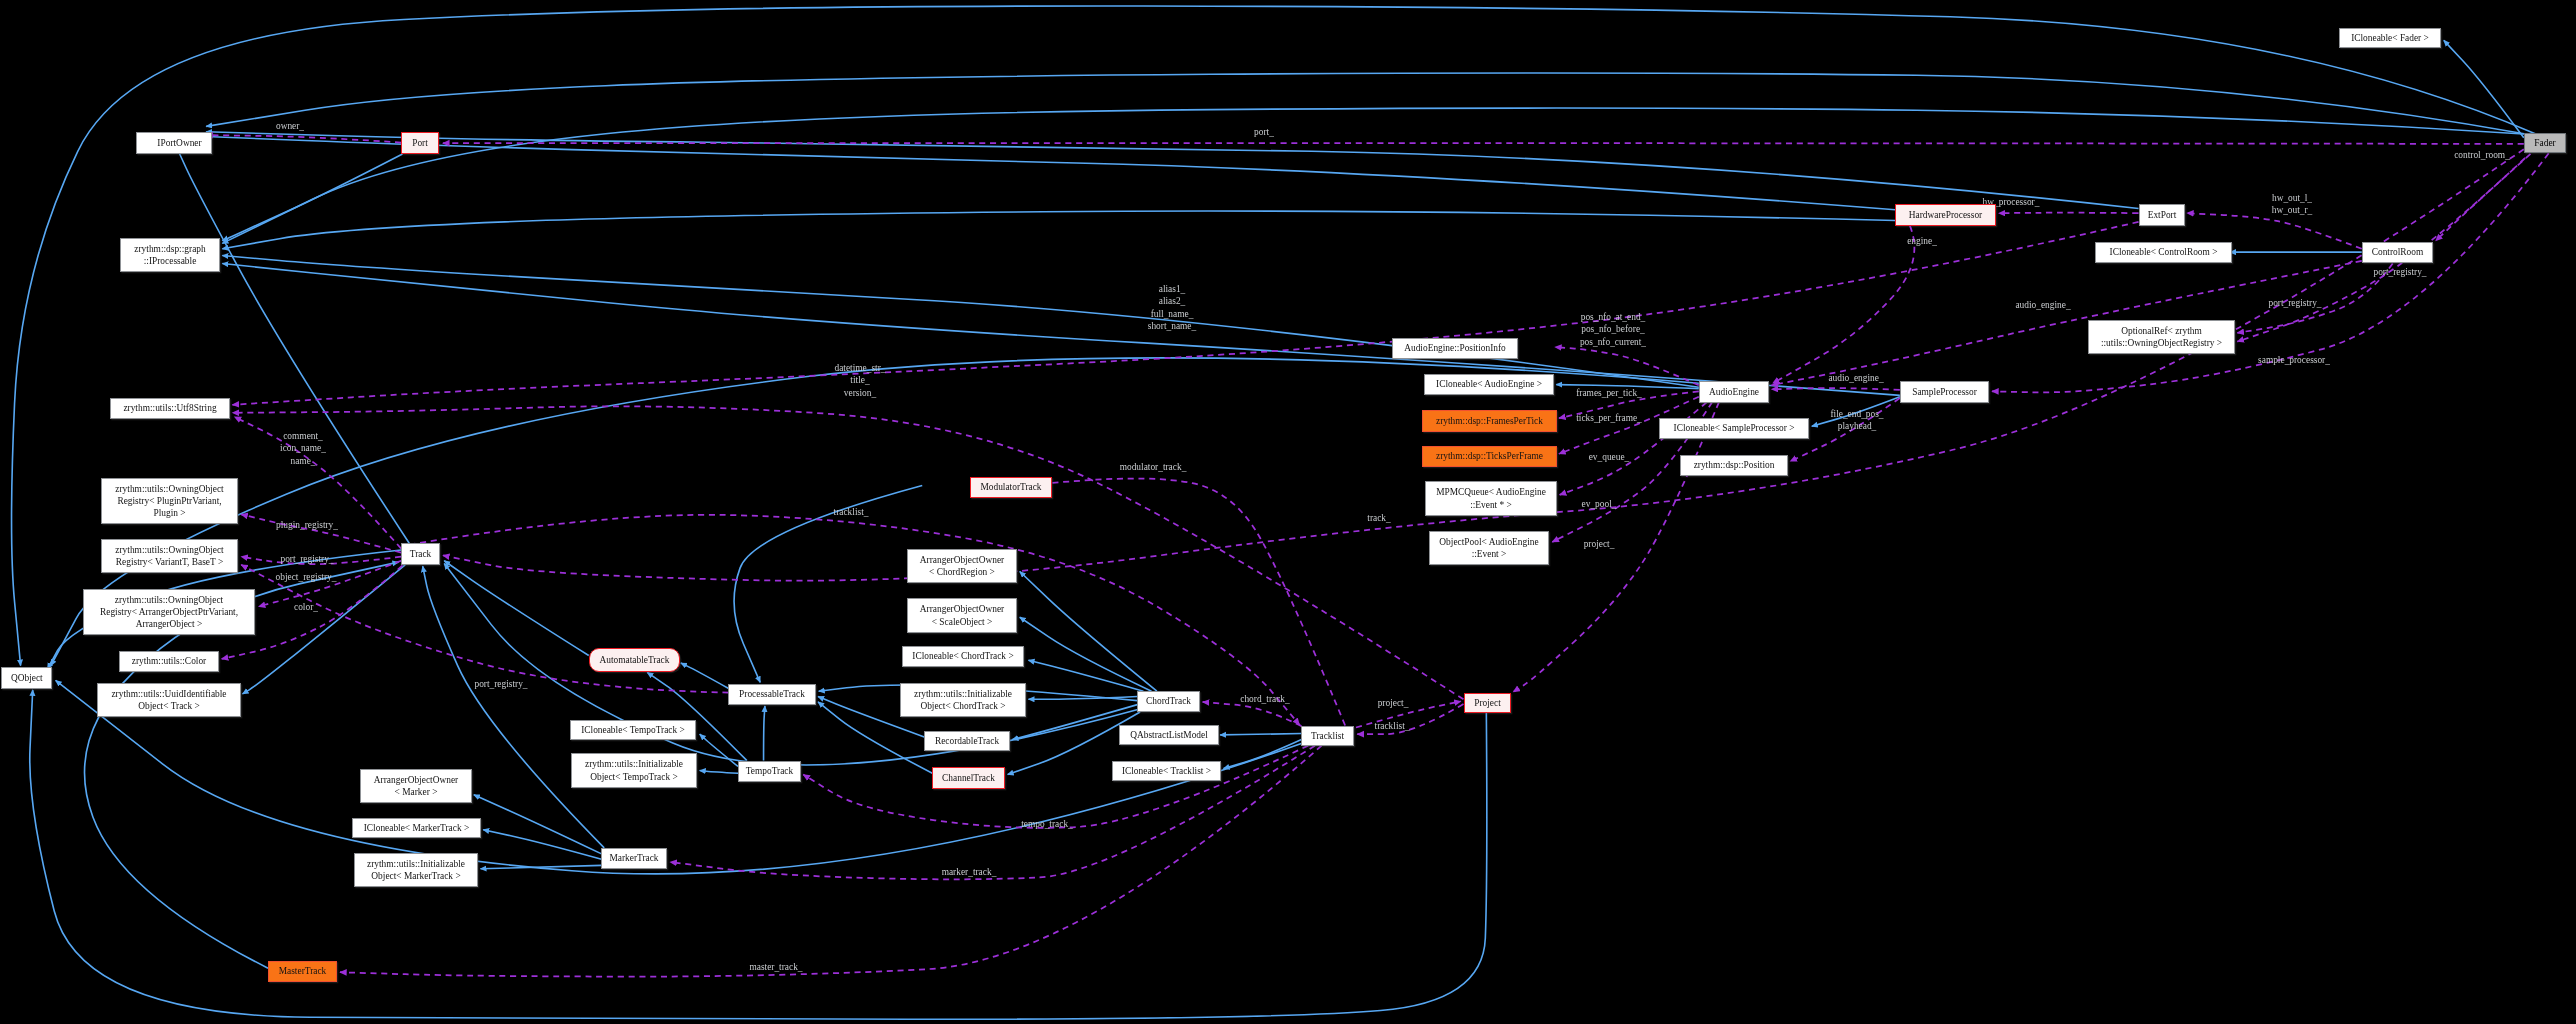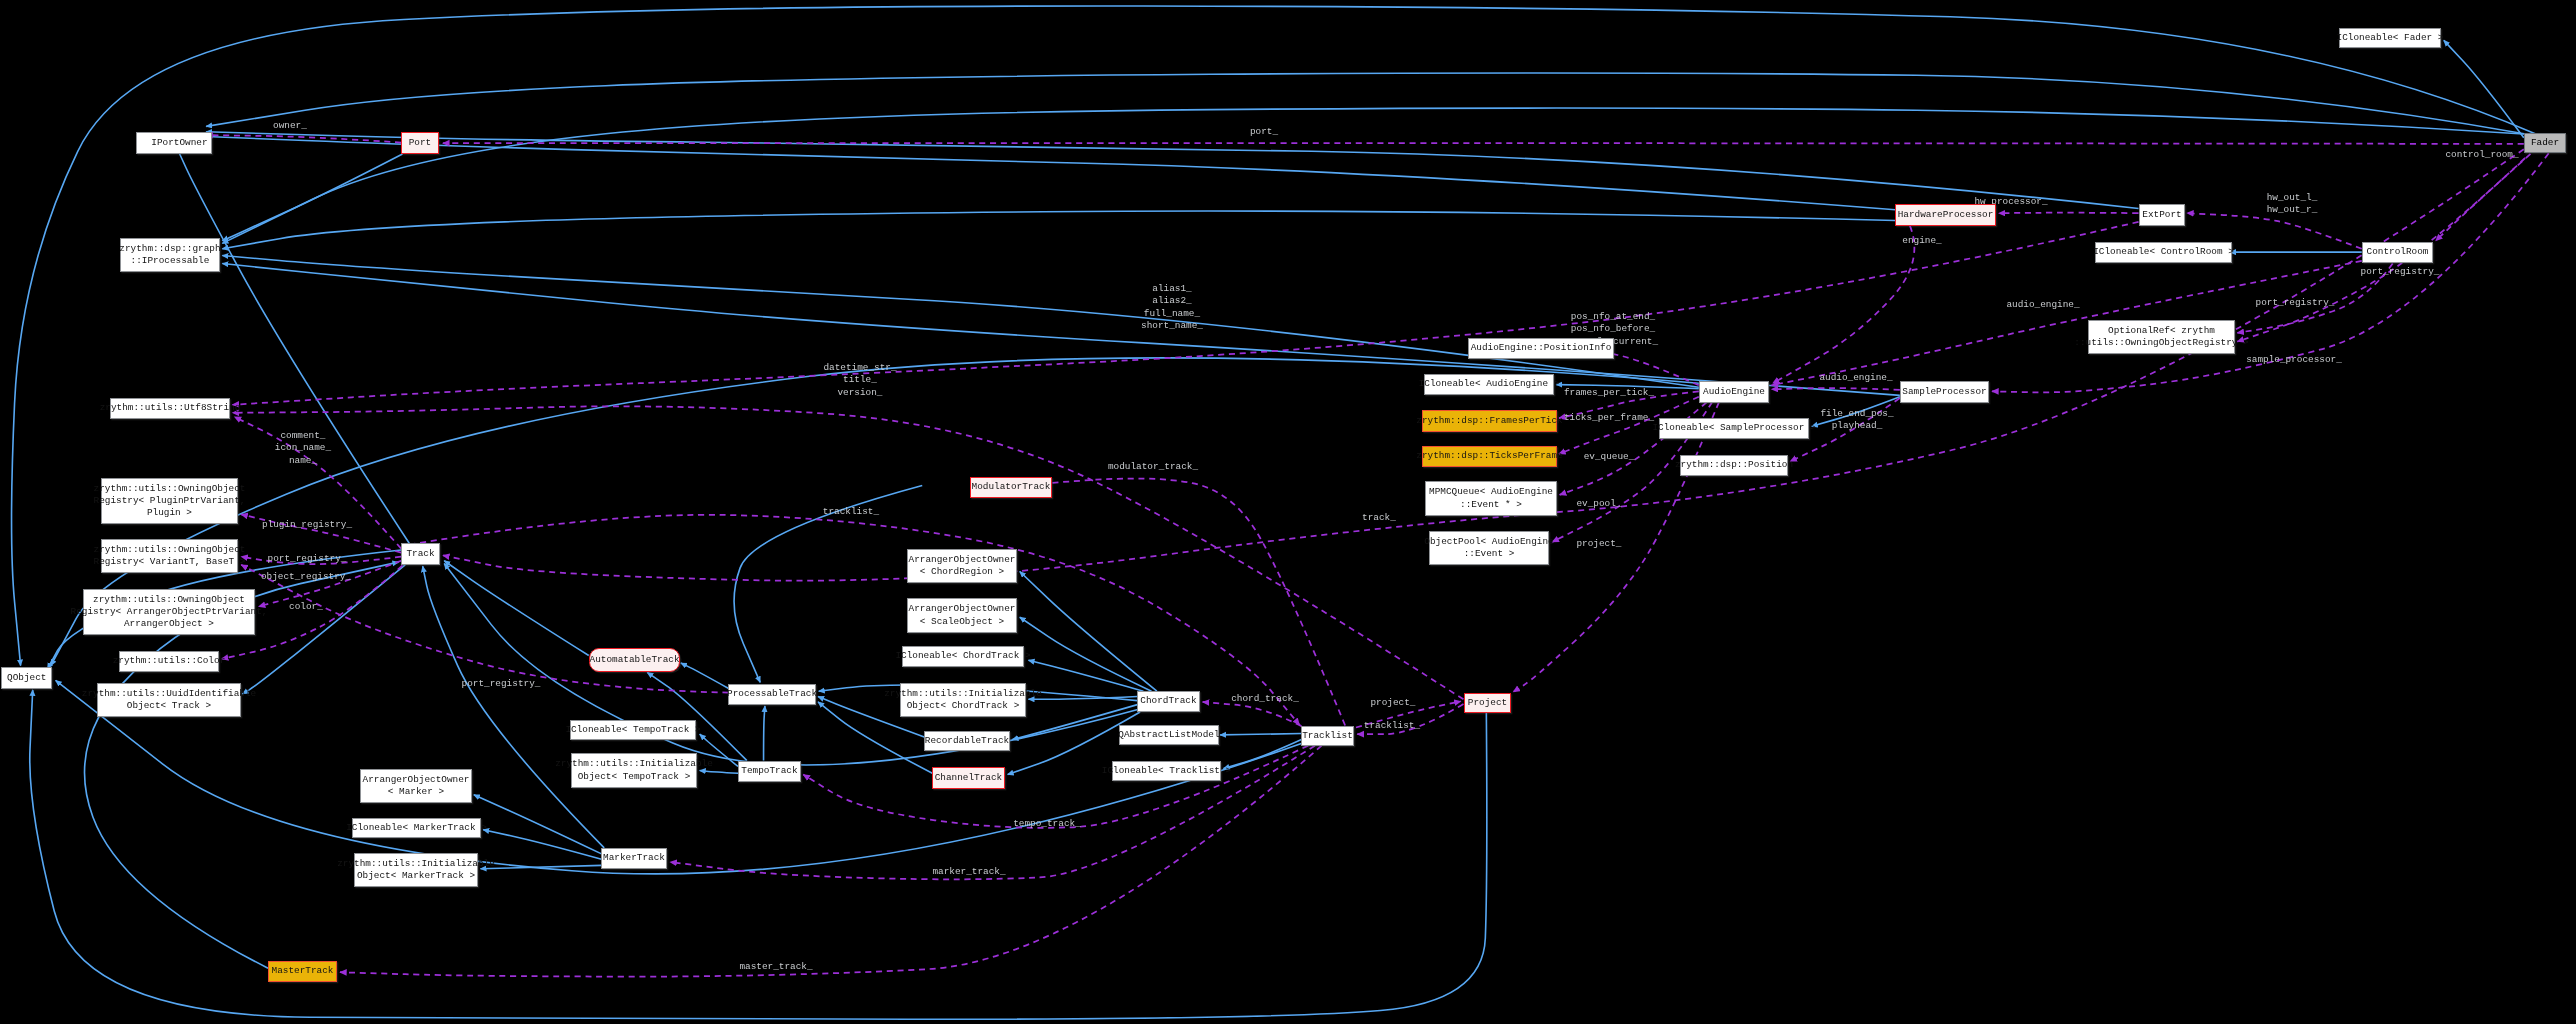--- a/index.html
+++ b/index.html
@@ -1,27 +1,27 @@
 <!DOCTYPE html>
 <html style="font-size:10.8px"><head>
 <meta charset="utf-8">
 <style>
   html,body{margin:0;padding:0;background:#000;}
   #canvas{position:relative;width:2576px;height:1024px;background:#000;overflow:hidden;
-          font-family:Liberation Mono, monospace;}
+          font-family:Liberation Serif, serif;}
   #edges{position:absolute;left:0;top:0;width:2576px;height:1024px;}
   .edge{fill:none;}
   .edge.i{stroke:#57a7f2;stroke-width:2.4;}
   .edge.u{stroke:#9c30d8;stroke-width:2.6;stroke-dasharray:9 7;}
   .node{position:absolute;display:flex;flex-direction:column;justify-content:center;align-items:center;
         box-sizing:border-box;background:#fff;border:1px solid #8f9296;color:#141414;
         font-size:9.4px;line-height:1.28;text-align:center;white-space:nowrap;z-index:3;
         box-shadow:1.3px 1.3px 0 rgba(90,90,90,.28);}
   .node.red{border:1.3px solid #ed1c24;background:#fcf0f0;}
-  .node.redorange{border:1.3px solid #f1502f;background:#eab308;}
+  .node.redorange{border:1.3px solid #f1502f;background:#f97316;}
   .node.current{background:#b9b9b9;border:1px solid #70757a;color:#000;}
   .elabel{position:absolute;transform:translate(-50%,-50%);color:#c9cccf;font-size:9.4px;
           line-height:1.32;text-align:center;white-space:nowrap;z-index:2;}
 </style>
 </head>
 <body>
 
 <div id="canvas">
   <svg id="edges" xmlns="http://www.w3.org/2000/svg" viewBox="0 0 3830 1523" width="2576" height="1024">
     <defs>
@@ -139,21 +139,21 @@
       <div class="node plain" style="left: 2095px; top: 242px; width: 137px; height: 21px;">
         <div>ICloneable&lt; ControlRoom &gt;</div>
       </div>
       <div class="node plain" style="left: 2362px; top: 242px; width: 71px; height: 21px;">
         <div>ControlRoom</div>
       </div>
       <div class="node plain" style="left: 2088px; top: 320px; width: 147px; height: 34px;">
         <div>OptionalRef&lt; zrythm</div>
         <div>::utils::OwningObjectRegistry &gt;</div>
       </div>
-      <div class="node plain" style="left: 1468px; top: 338px; width: 146px; height: 21px;">
+      <div class="node plain" style="left: 1392px; top: 338px; width: 126px; height: 21px;">
         <div>AudioEngine::PositionInfo</div>
       </div>
       <div class="node plain" style="left: 1424px; top: 374px; width: 130px; height: 21px;">
         <div>ICloneable&lt; AudioEngine &gt;</div>
       </div>
       <div class="node redorange" style="left: 1422px; top: 410px; width: 135px; height: 21.5px;">
         <div>zrythm::dsp::FramesPerTick</div>
       </div>
       <div class="node redorange" style="left: 1422px; top: 446px; width: 135px; height: 21px;">
         <div>zrythm::dsp::TicksPerFrame</div>

